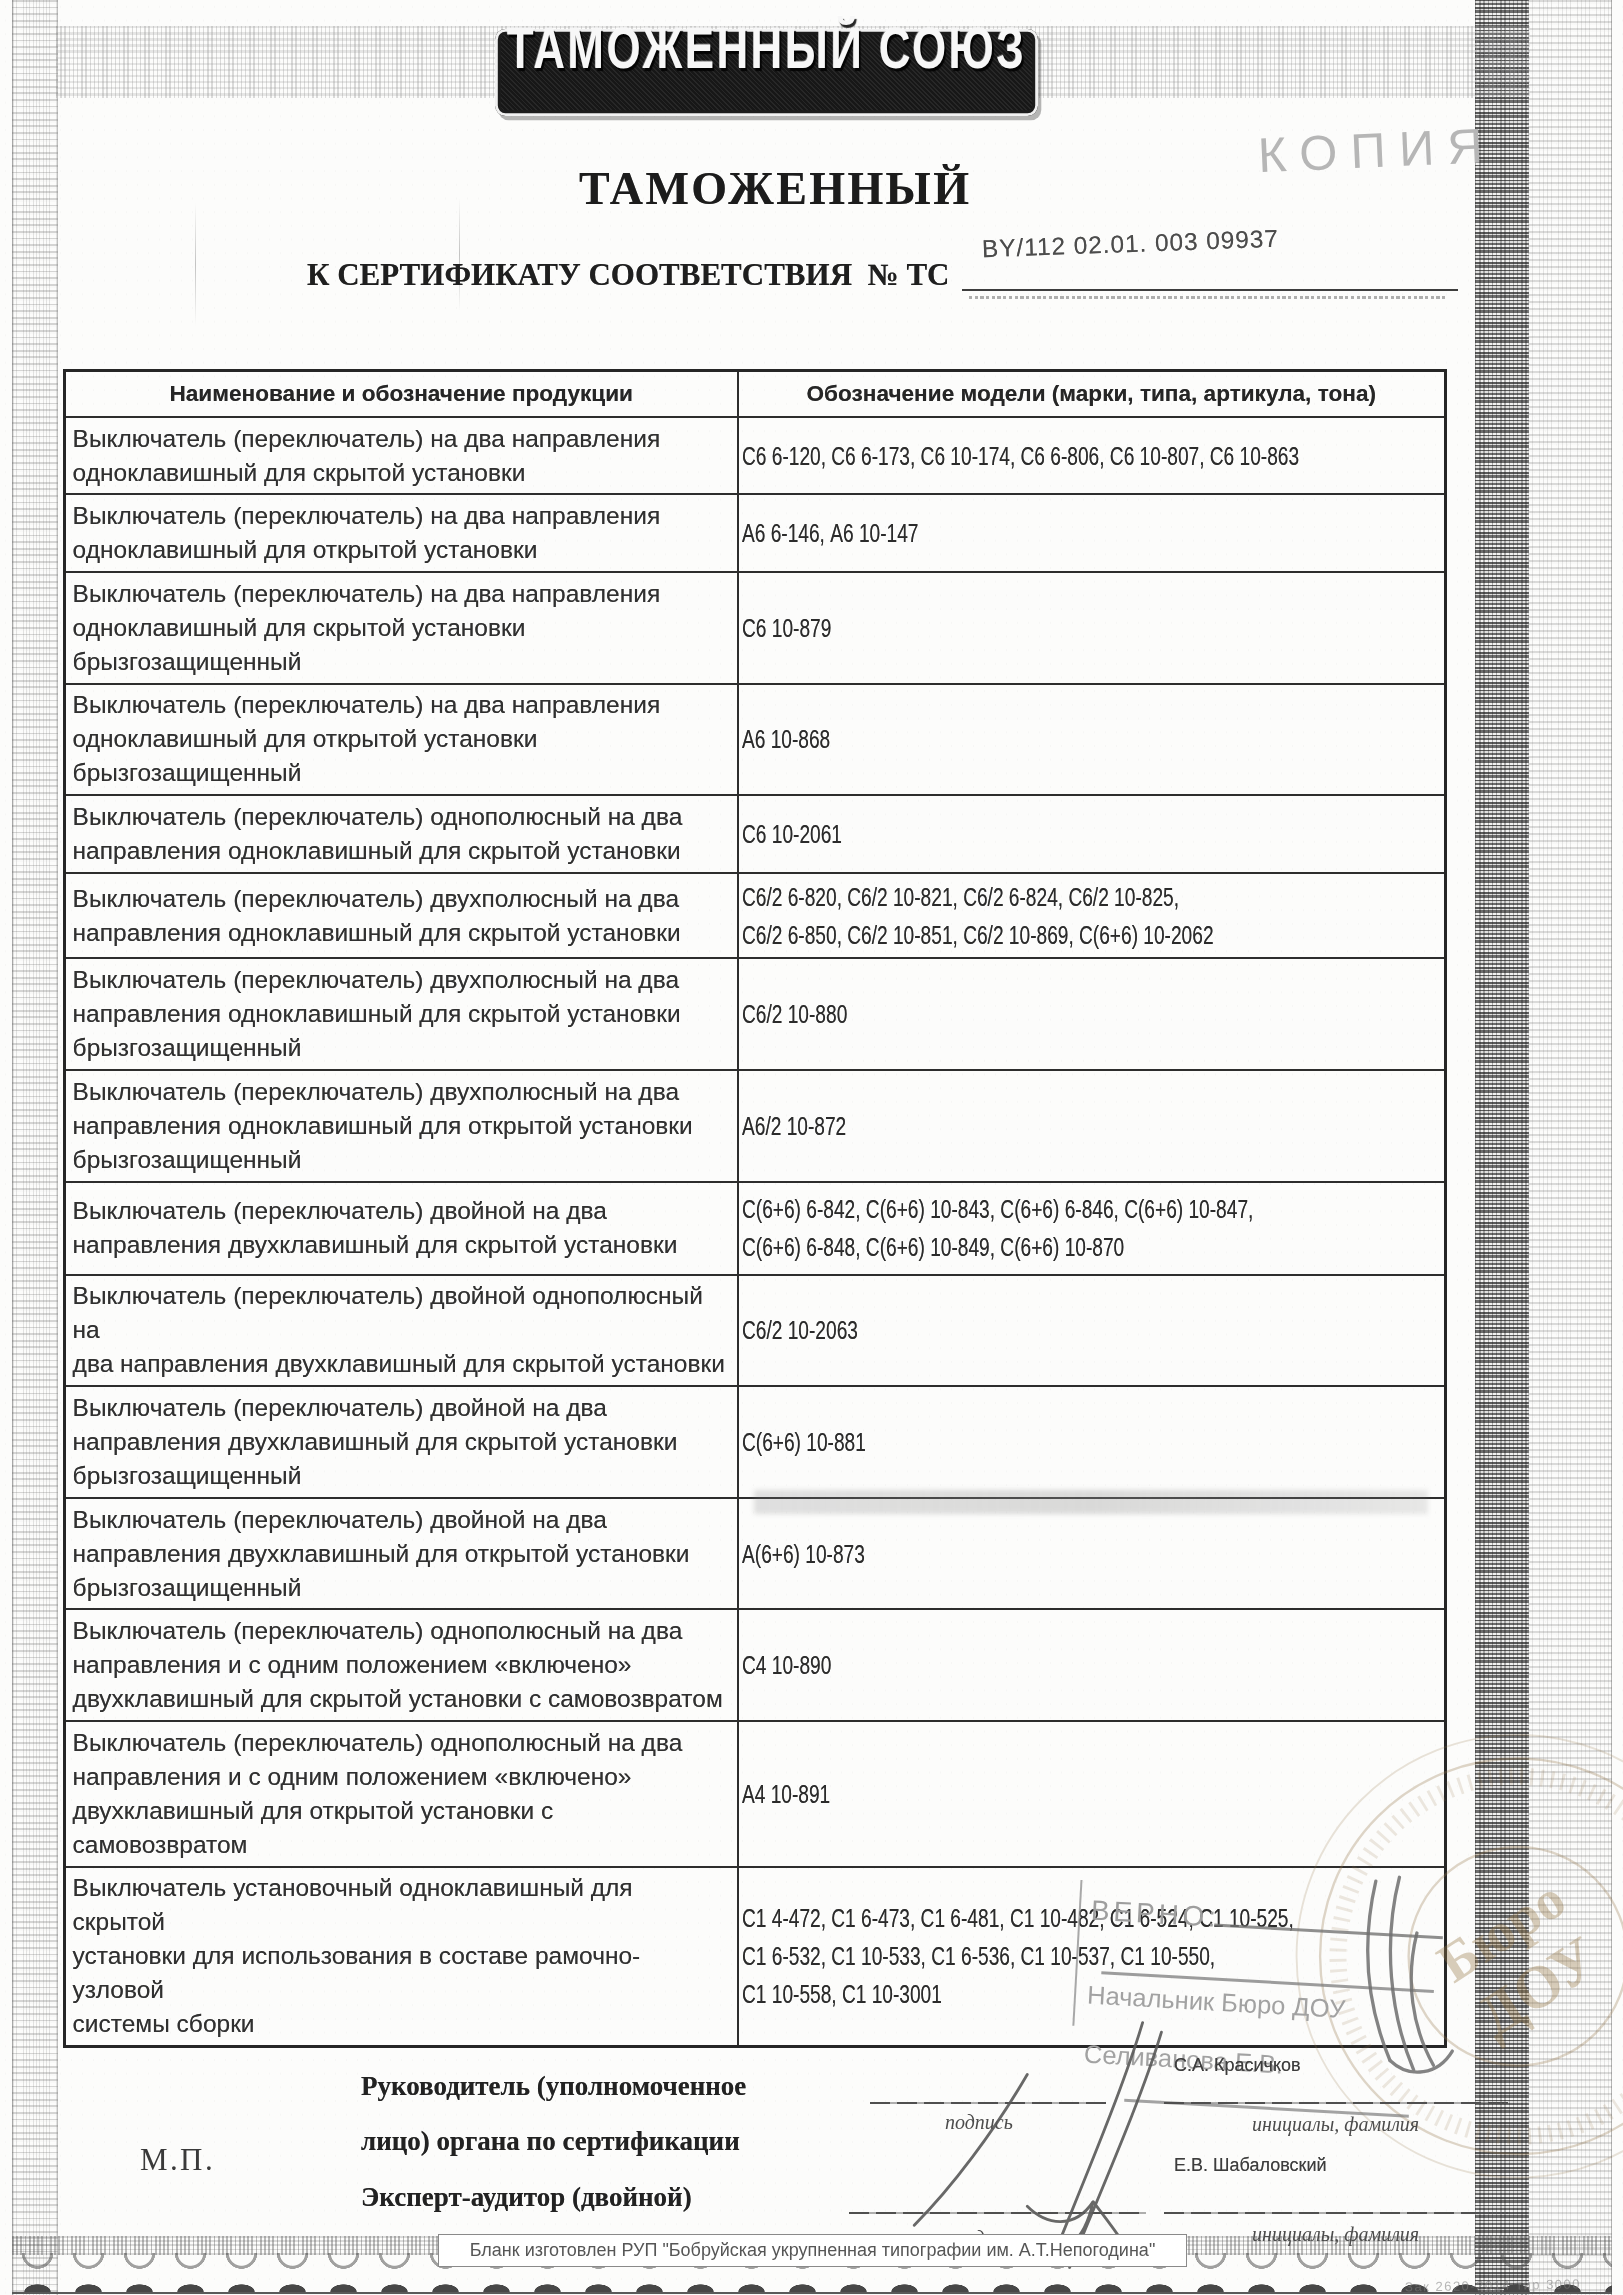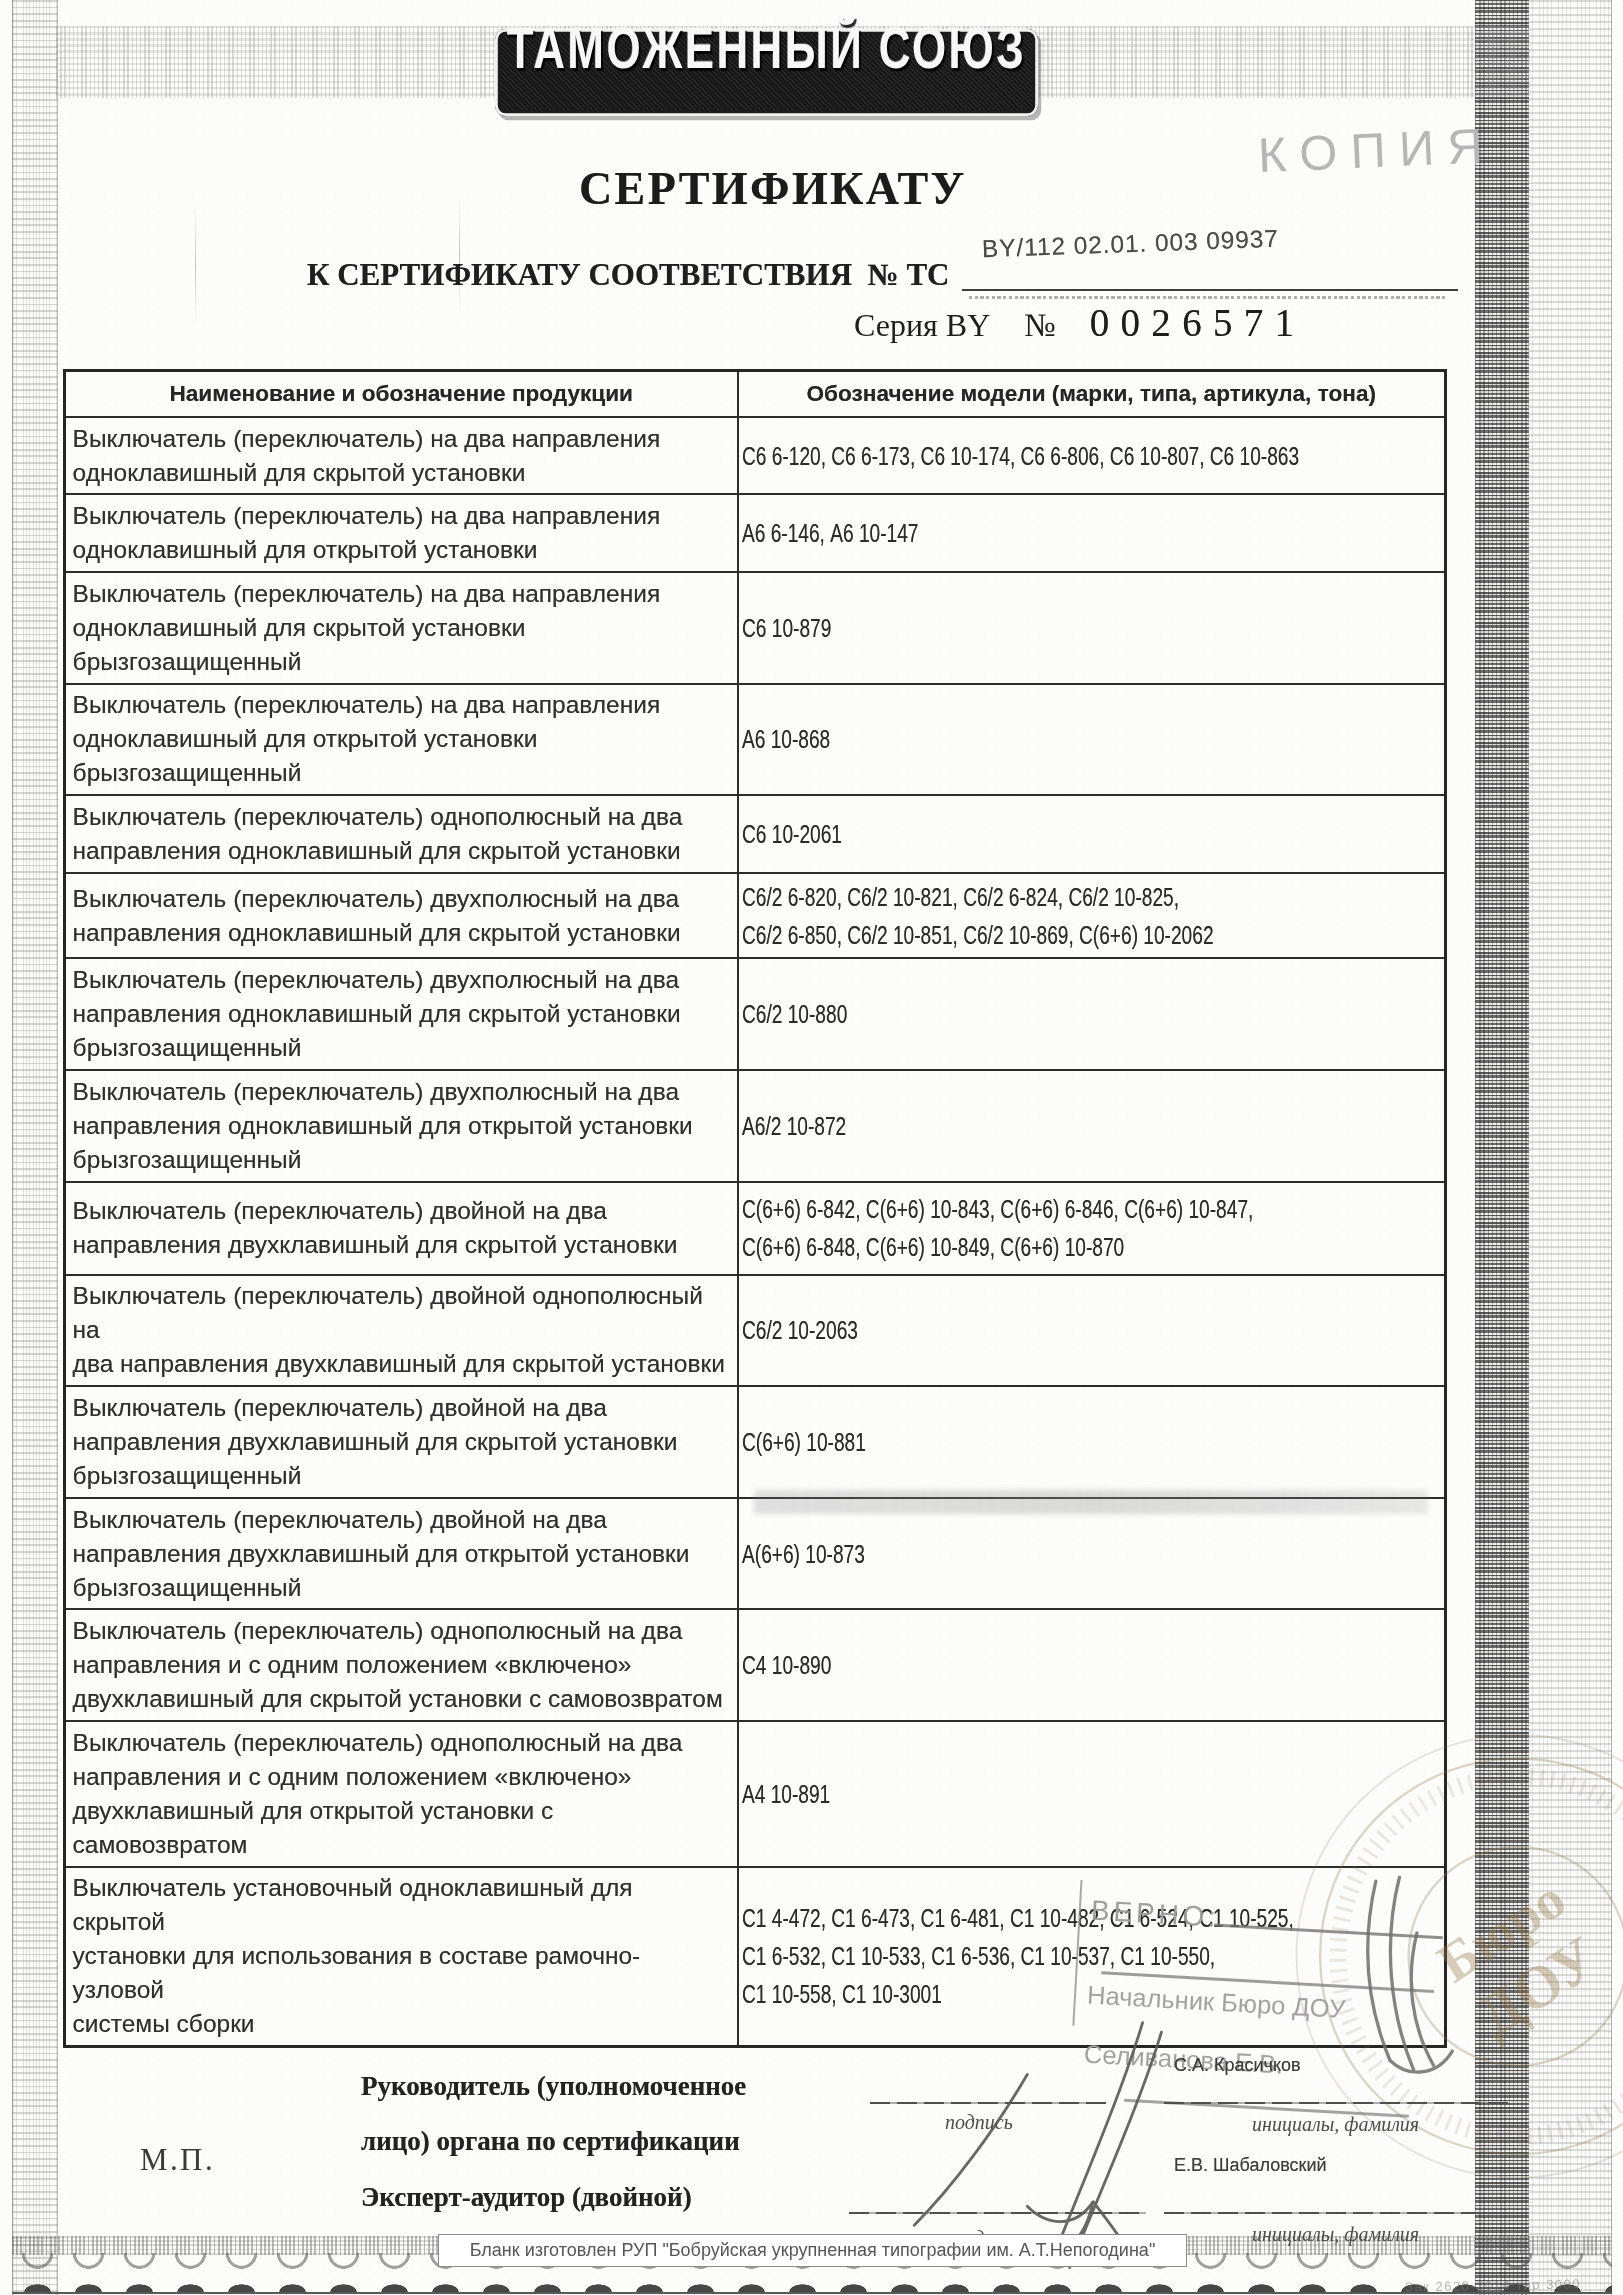--- a/index.html
+++ b/index.html
@@ -119,30 +119,25 @@
   <div class="b-bot-bumps"></div>
   <div class="crease" style="left:195px;top:203px;height:123px;"></div>
   <div class="crease" style="left:459px;top:198px;height:113px;"></div>
 
   <div class="banner">
     <span class="banner-text">ТАМОЖЕННЫЙ СОЮЗ</span>
   </div>
 
   <div class="copy-mark">КОПИЯ</div>
 
-  <div class="doc-title">СЕРТИФИКАТУ</div>
+  <div class="doc-title">ТАМОЖЕННЫЙ</div>
   <div class="doc-subtitle">К СЕРТИФИКАТУ СООТВЕТСТВИЯ  № ТС</div>
   <div class="cert-no">BY/112 02.01. 003 09937</div>
   <div class="cert-line"></div>
   <div class="cert-micro"></div>
-  <div class="series-row">
-    <span class="series-label">Серия BY</span>
-    <span class="series-sign">№</span>
-    <span class="series-number">0026571</span>
-  </div>
 
   <table class="cert-table">
     <colgroup>
         <col style="width:673px">
         <col style="width:708px">
       </colgroup>
     <thead>
       <tr>
         <th>Наименование и обозначение продукции</th>
         <th>Обозначение модели (марки, типа, артикула, тона)</th>

